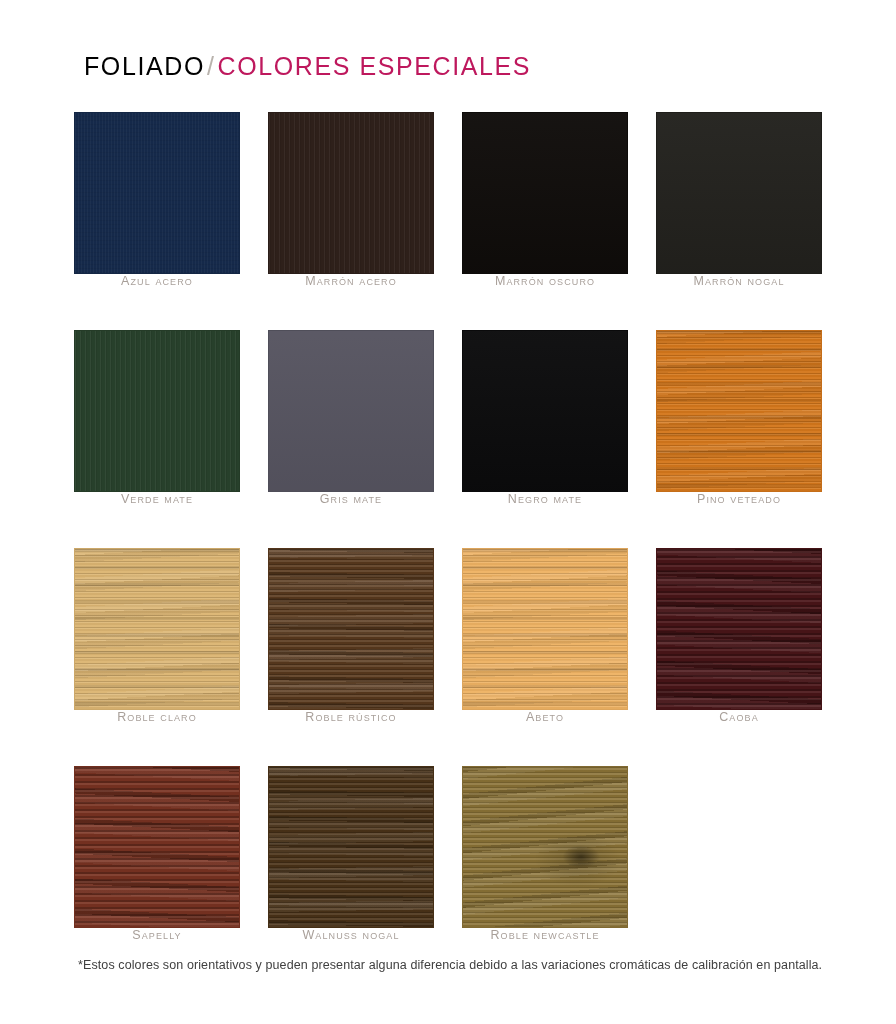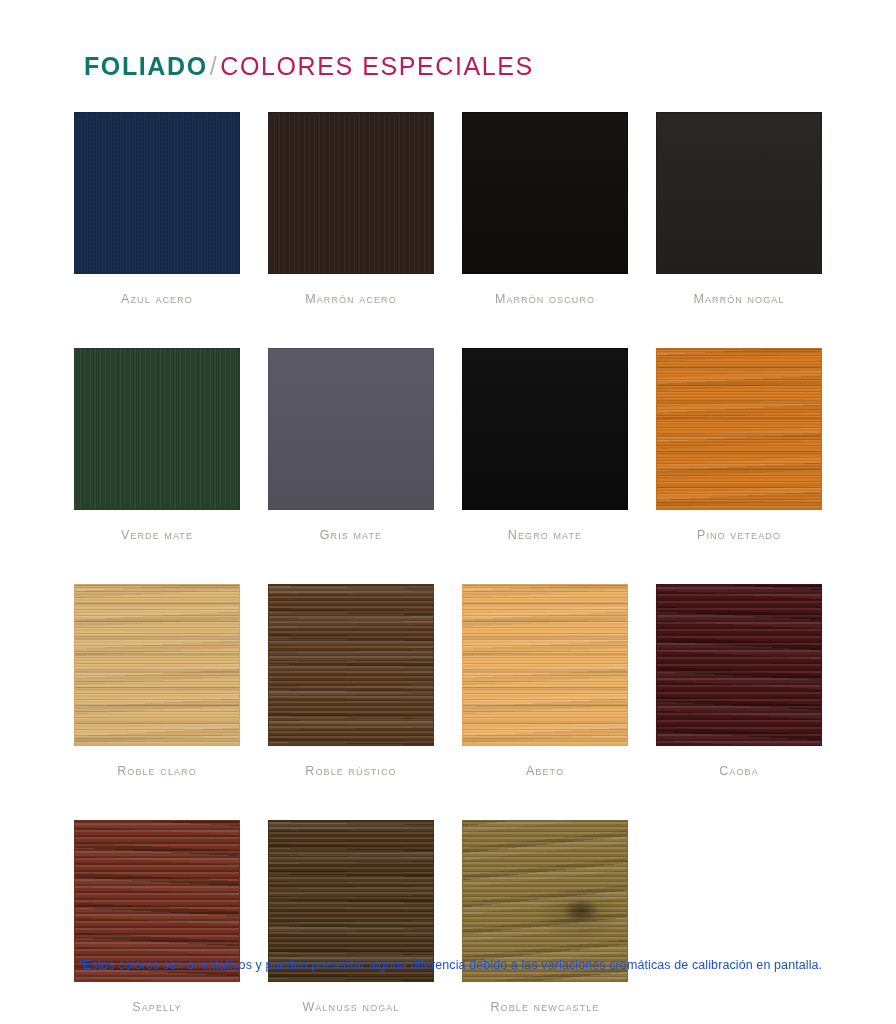--- a/index.html
+++ b/index.html
@@ -23,22 +23,22 @@
   
   .header {
     position: absolute;
     left: 84px;
     top: 52px;
     font-size: 25px;
     letter-spacing: 1.6px;
     white-space: nowrap;
   }
   .title-main {
-    font-weight: bold;
-    color: #0f766e;
+    font-weight: normal;
+    color: #000000;
   }
   .title-sep {
     font-weight: normal;
     color: #b9b3ad;
     padding: 0 2px;
   }
   .title-sub {
     font-weight: normal;
     color: #be185d;
   }
@@ -63,21 +63,20 @@
     height: 162px;
     overflow: hidden;
     border: 1px solid rgba(0,0,0,0.07);
     box-sizing: border-box;
   }
   .swatch .tex {
     position: absolute;
     inset: 0;
   }
   .label {
-    margin-top: 18px;
     text-align: center;
     font-size: 12.5px;
     font-variant: small-caps;
     letter-spacing: 1.1px;
     color: #a89f99;
     white-space: nowrap;
   }
 
   
   
@@ -155,21 +154,21 @@
         rgba(255,255,255,0.05) 5px 14px,
         rgba(0,0,0,0) 14px 30px);
   }
 
   
   .footnote {
     position: absolute;
     left: 78px;
     top: 958px;
     font-size: 12.5px;
-    color: #1d4ed8;
+    color: #404040;
     letter-spacing: 0.1px;
     white-space: nowrap;
   }
 </style>
 </head>
 <body>
 
 <div class="page">
 
   <div class="header">

